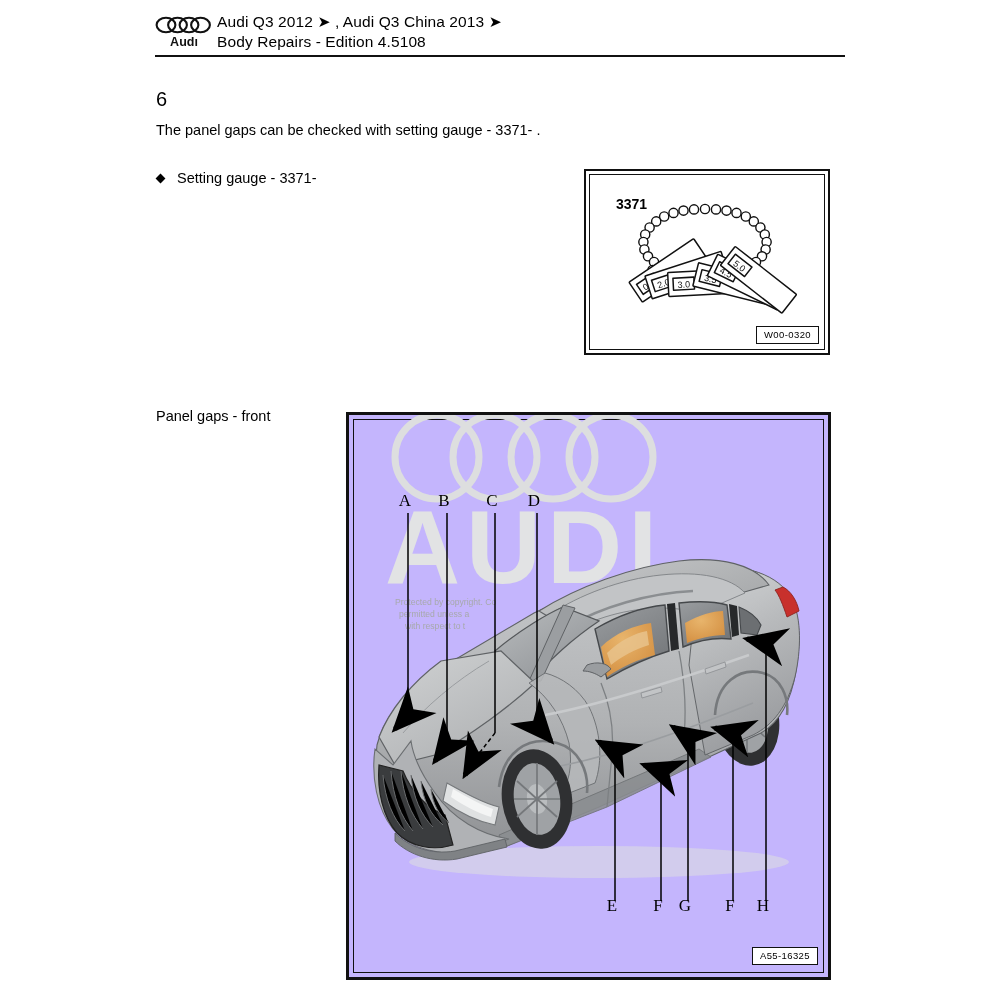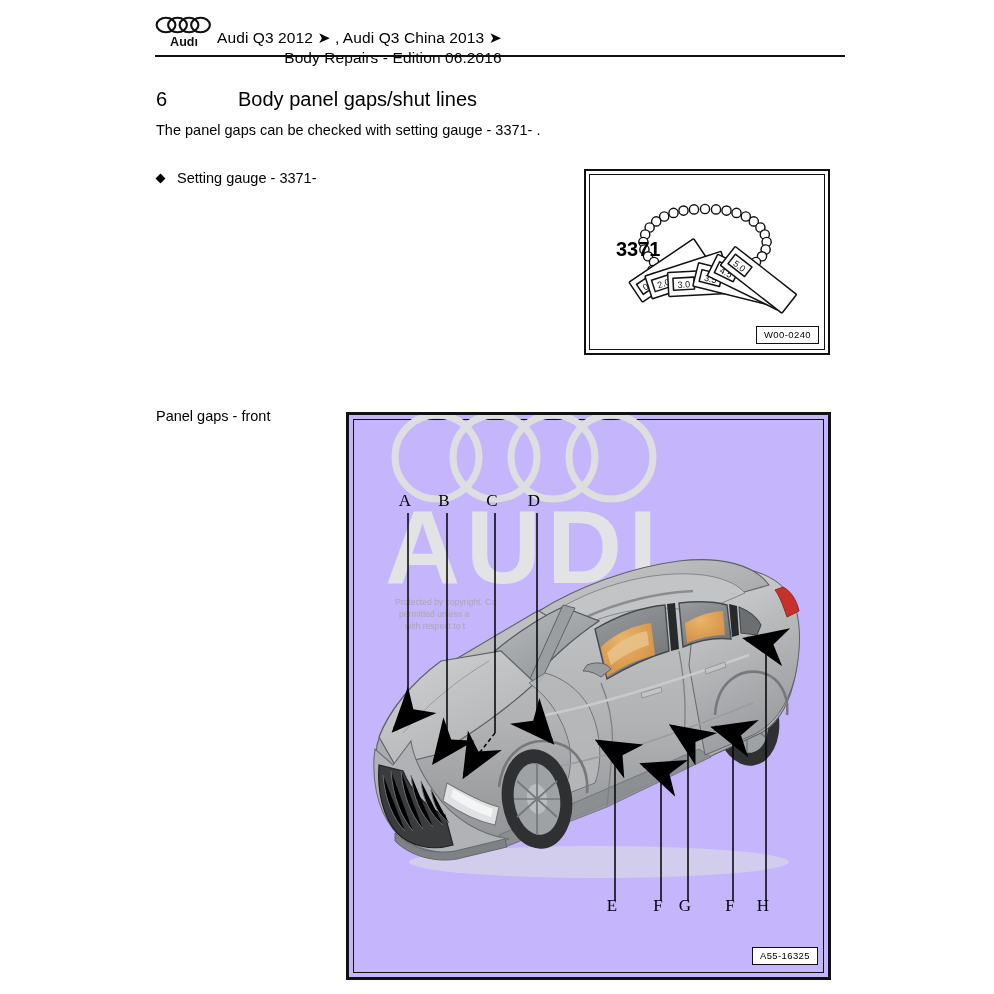--- a/index.html
+++ b/index.html
@@ -19,21 +19,21 @@
   .header {
     position: absolute;
     left: 155px; top: 12px;
     width: 690px; height: 42px;
   }
   .audi-logo {
     position: absolute; left: 0px; top: 2px;
     width: 58px; height: 38px;
   }
   .header-lines {
-    position: absolute; left: 62px; top: 16px; text-align: right;
+    position: absolute; left: 62px; top: 0px;
   }
   .hline {
     font-size: 15.5px;
     line-height: 20px;
     white-space: nowrap;
     letter-spacing: 0.1px;
   }
   .header-rule {
     position: absolute;
     left: 155px; top: 55px;
@@ -84,23 +84,22 @@
     background: #fff;
     box-sizing: border-box;
   }
   .fig-tool .inner-rule {
     position: absolute; inset: 3px;
     border: 1px solid #111;
     box-sizing: border-box;
   }
   .tool-num {
     position: absolute; left: 30px; top: 25px;
-    font-size: 20px; font-weight: 700;
+    font-size: 14px; font-weight: 700;
     z-index: 4;
-    margin-top: 42px;
   }
   .code-box {
     position: absolute;
     border: 1.6px solid #111;
     background: #fff;
     font-size: 9.5px;
     letter-spacing: 0.4px;
     padding: 2px 7px 3px 7px;
     z-index: 6;
     white-space: nowrap;
@@ -149,27 +148,26 @@
           <ellipse cx="22.5" cy="11" rx="9.4" ry="7.2"></ellipse>
           <ellipse cx="34" cy="11" rx="9.4" ry="7.2"></ellipse>
           <ellipse cx="45.5" cy="11" rx="9.4" ry="7.2"></ellipse>
         </g>
         <text x="29" y="32" font-family="Liberation Sans, sans-serif" font-size="12.5" font-weight="700" text-anchor="middle" fill="#111">Audı</text>
       </svg>
     </div>
 
     <div class="header-lines">
       <div class="hline">Audi Q3 2012 ➤ , Audi Q3 China 2013 ➤</div>
-      <div class="hline">Body Repairs - Edition 06.2016</div>
+      <div class="hline">Body Repairs - Edition 4.5108</div>
     </div>
   </div>
   <div class="header-rule"></div>
 
   <div class="sec-num">6</div>
-  <div class="sec-title">Body panel gaps/shut lines</div>
 
   <div class="body-line p1">The panel gaps can be checked with setting gauge - 3371- .</div>
 
   <div class="bullet-row">
     <span class="dia"></span><span class="btxt">Setting gauge - 3371-</span>
   </div>
 
   <div class="caption">Panel gaps - front</div>
 
   <div class="fig-tool">
@@ -247,21 +245,21 @@
         </g>
 
         <g transform="rotate(38 160 94)">
           <rect x="140" y="86" width="78" height="24" rx="1"></rect>
           <rect x="145" y="92" width="21" height="12" fill="#fff"></rect>
           <text x="155.5" y="102" font-size="9" font-family="Liberation Sans, sans-serif" fill="#111" stroke="none" text-anchor="middle">5.0</text>
         </g>
       </g>
     </svg>
 
-    <div class="code-box code-tool">W00-0240</div>
+    <div class="code-box code-tool">W00-0320</div>
   </div>
 
   <div class="fig-car">
     <div class="inner-rule2"></div>
 
     <svg class="fig-svg" width="479" height="562" viewBox="0 0 479 562">
 
       <defs>
         <linearGradient id="bodyG" x1="0" y1="0" x2="0.3" y2="1">
           <stop offset="0%" stop-color="#d7d9da"></stop>

